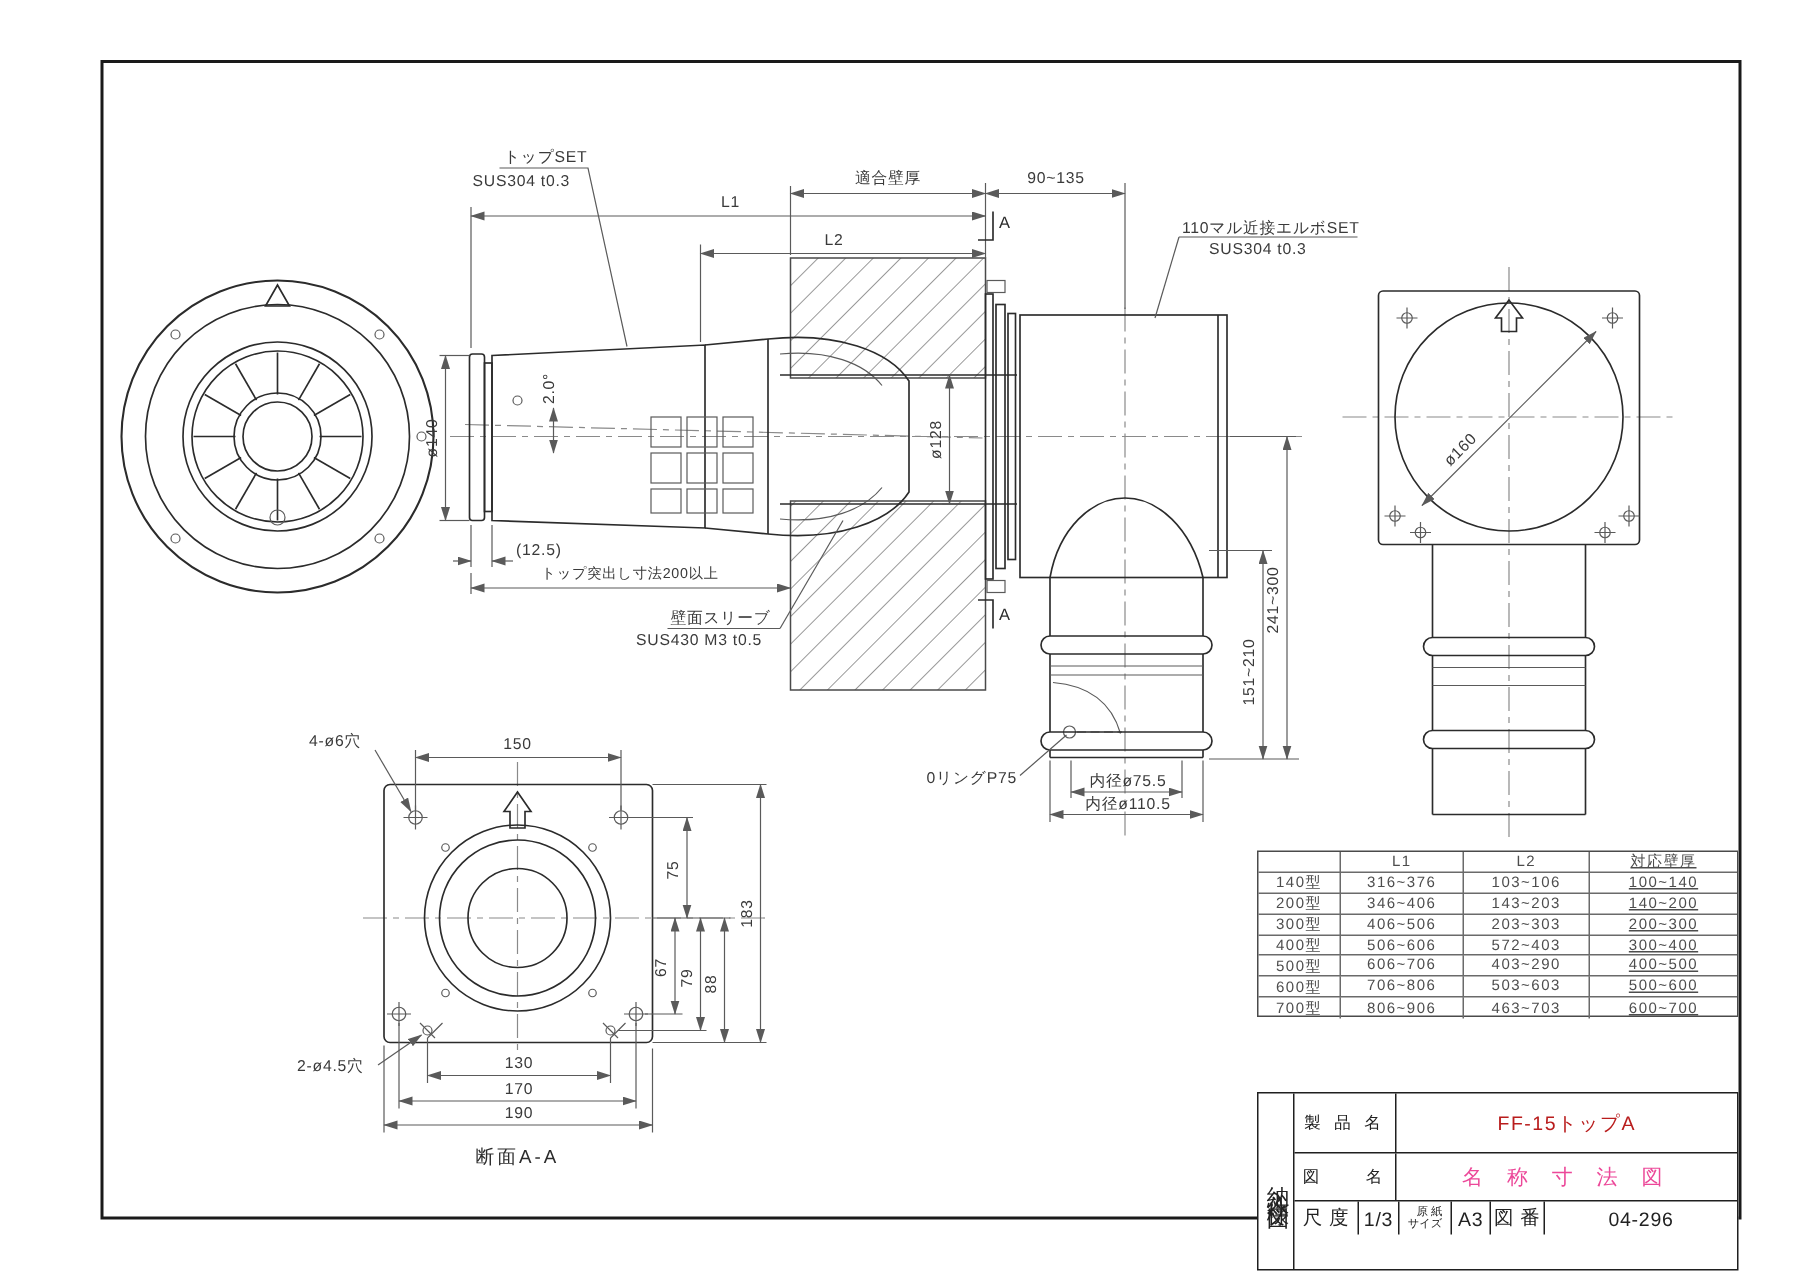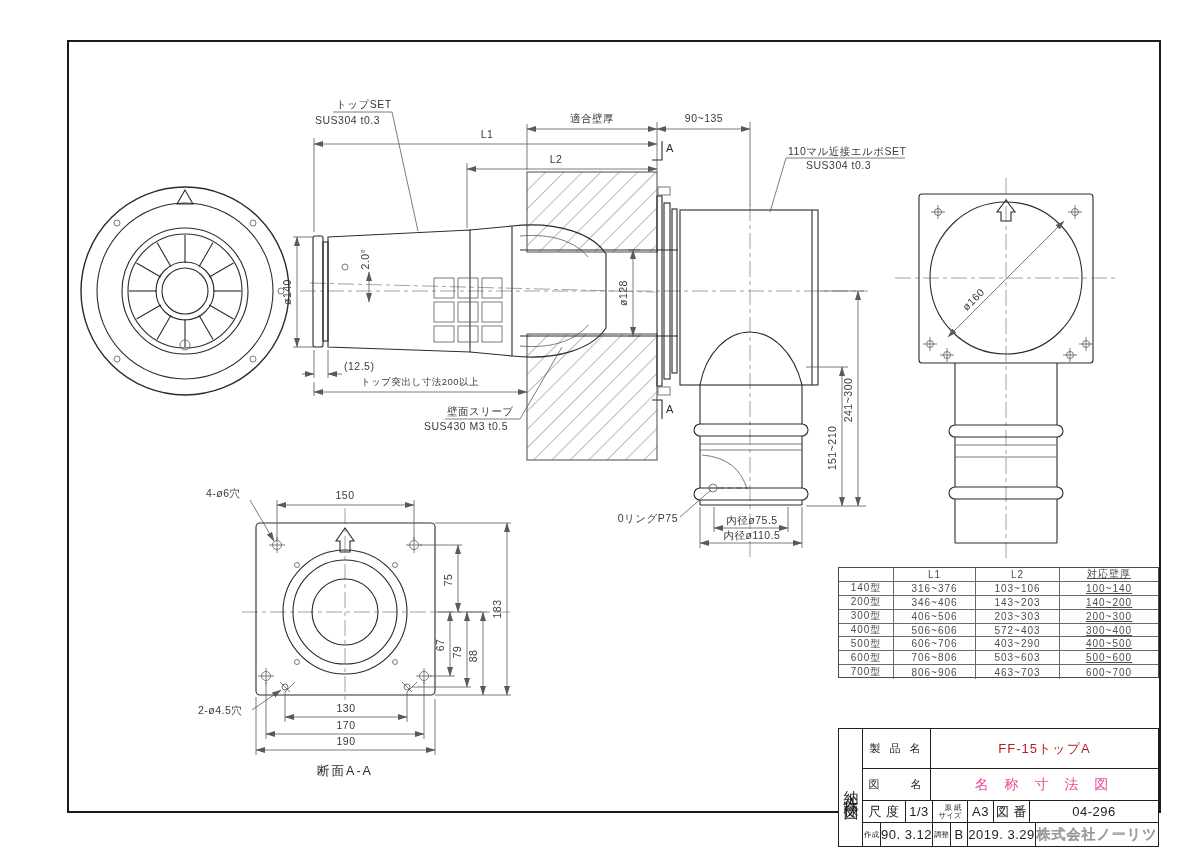--- a/index.html
+++ b/index.html
@@ -414,24 +414,16 @@
       <div class="tb-cell d10" style="width:43px;">尺 度</div>
       <div class="tb-cell d10" style="width:27px;">1/3</div>
       <div class="tb-cell" style="width:35px;">
         <div class="small2"><span>原 紙</span><br>
         <span>サイズ</span></div>
       </div>
       <div class="tb-cell d10" style="width:26px;">A3</div>
       <div class="tb-cell d10" style="width:36px;">図 番</div>
       <div class="tb-cell d10" style="flex:1;">04-296</div>
     </div>
-    <div class="tb-row" style="flex:1;">
-      <div class="tb-cell small2" style="width:18px;">作成</div>
-      <div class="tb-cell d10" style="width:52px;">90. 3.12</div>
-      <div class="tb-cell small2" style="width:18px;">調整</div>
-      <div class="tb-cell d10" style="width:17px;">B</div>
-      <div class="tb-cell d10" style="width:68px;">2019. 3.29</div>
-      <div class="tb-cell company" style="flex:1;">株式会社ノーリツ</div>
-    </div>
   </div>
 </div>
 
 </div>
 
 </body></html>

